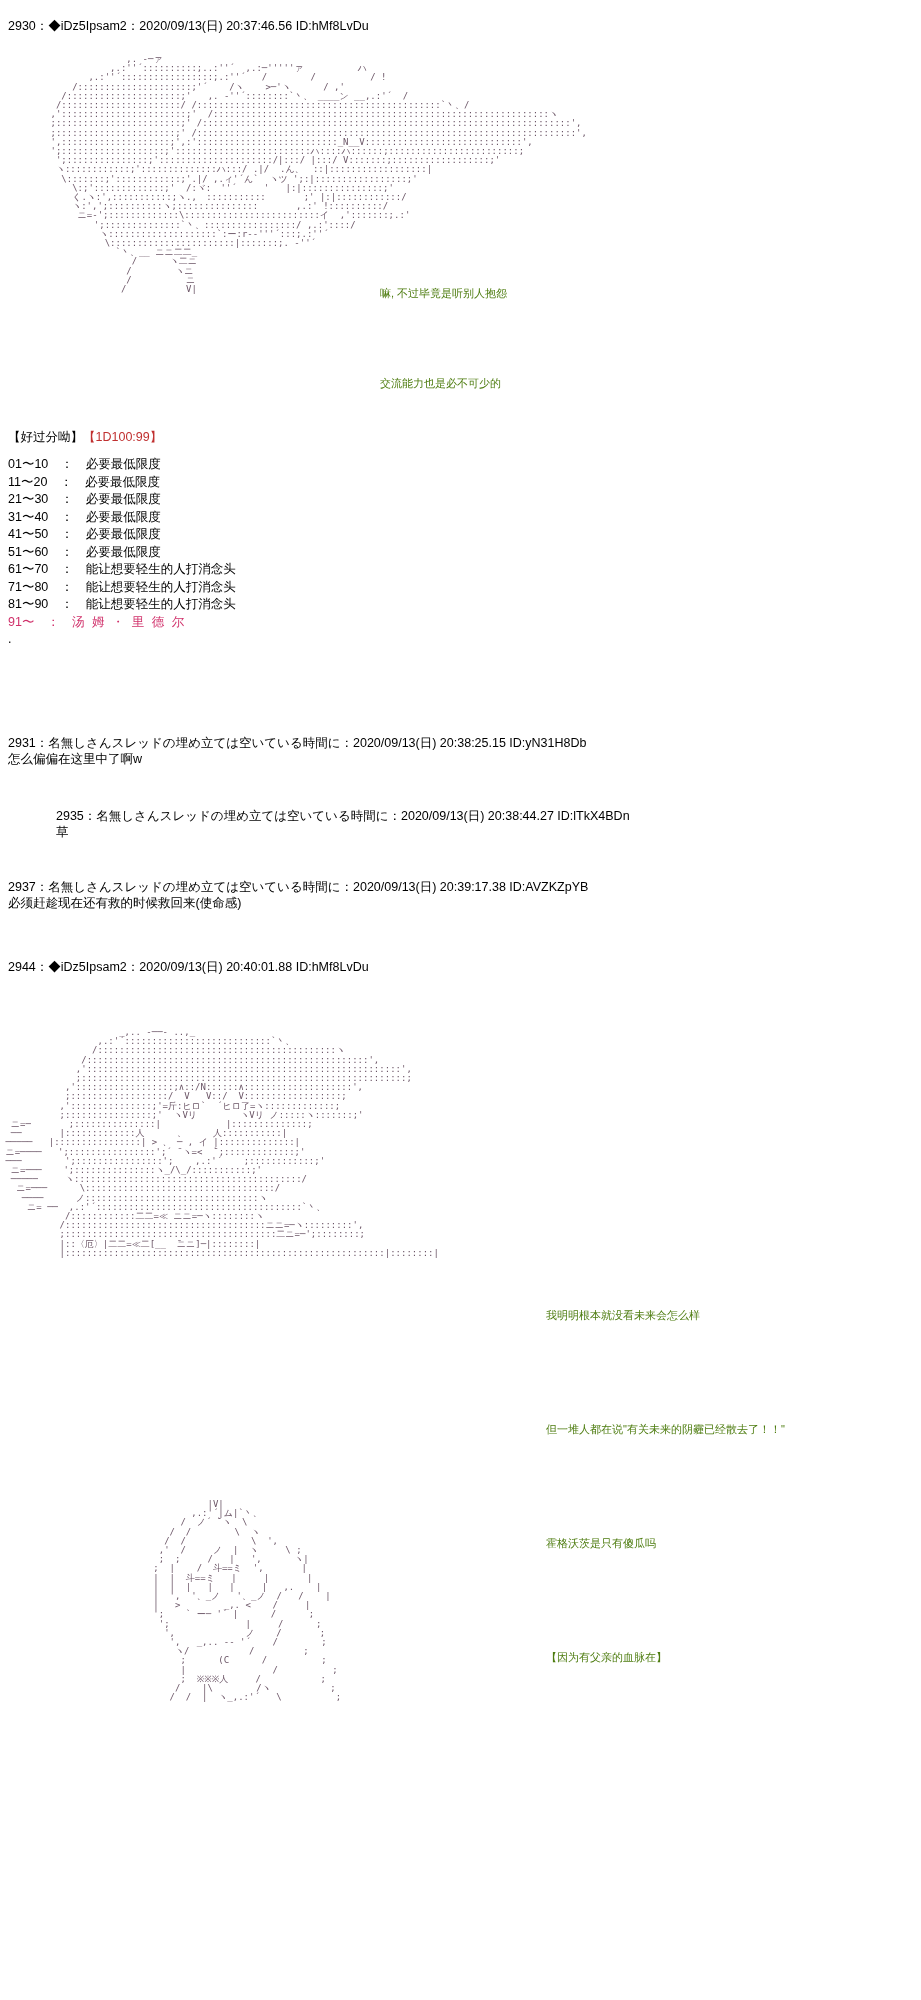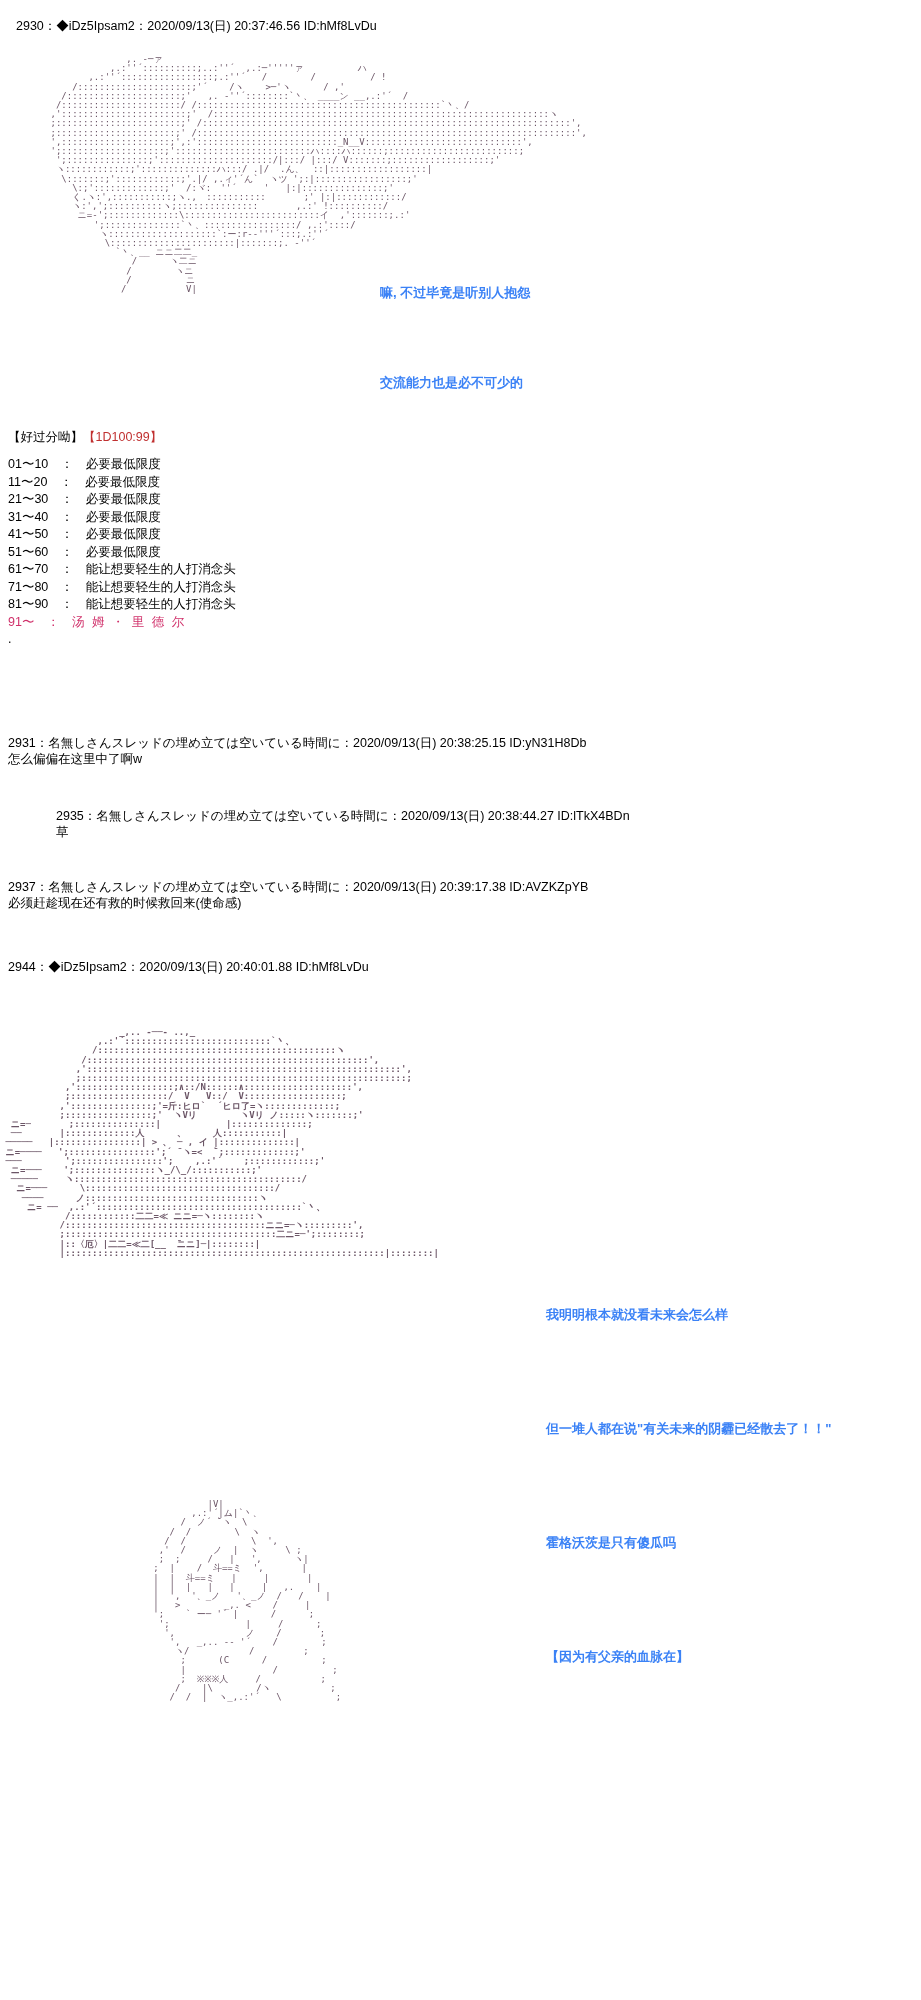--- a/index.html
+++ b/index.html
@@ -45,25 +45,24 @@
     letter-spacing: 0px;
     color: #5a4a5a;
   }
   .aa1 { color: #6b5566; }
   .aa2 { color: #6b5566; }
   .aa3 { color: #6b5566; }
 
   
   .dialogue {
     position: absolute;
-    font-size: 13px;
+    font-size: 11px;
     line-height: 30px;
-    color: #3b82f6;
+    color: #4d7c0f;
     white-space: pre;
-    font-weight: bold;
   }
   .dialogue div { white-space: pre; }
 
   
   .dice-block {
     padding-left: 8px;
     font-family: "Liberation Sans", sans-serif;
   }
   .dice-title {
     font-size: 12.5px;
@@ -85,21 +84,21 @@
     line-height: 16px;
     padding-left: 8px;
     color: #000000;
   }
 </style>
 </head>
 <body>
 
 <div class="page">
 
-  <div style="position:absolute; left:8px; top:18px; width:822px;">
+  <div style="position:absolute; left:0; top:18px; width:822px;">
     <div class="post-header">2930：◆iDz5Ipsam2：2020/09/13(日) 20:37:46.56 ID:hMf8LvDu</div>
   </div>
 
   <div style="position:absolute; left:18px; top:55px;" class="aa aa1">                    ,. -─ァ
                  ,.:''´::::::::::;..:''´  ,.:─'''''ァ          ハ
              ,.:''´:::::::::::::::::;.:''´   /        /          / !
           /:::::::::::::::::::::;'´    /ヽ    &gt;─'ヽ      / ,'
         /:::::::::::::::::::::;'   ,. -''´::::::::`丶、 ____ン __,.:'´  /
        /::::::::::::::::::::::/ /:::::::::::::::::::::::::::::::::::::::::::::`丶、/
       ,':::::::::::::::::::::::;'  /::::::::::::::::::::::::::::::::::::::::::::::::::::::::::::::ヽ
@@ -156,21 +155,21 @@
 
   <div style="position:absolute; left:0; top:879px; width:888px;">
     <div class="post-header">2937：名無しさんスレッドの埋め立ては空いている時間に：2020/09/13(日) 20:39:17.38 ID:AVZKZpYB</div>
     <div class="post-body">必须赶趁现在还有救的时候救回来(使命感)</div>
   </div>
 
   <div style="position:absolute; left:0; top:959px; width:735px;">
     <div class="post-header">2944：◆iDz5Ipsam2：2020/09/13(日) 20:40:01.88 ID:hMf8LvDu</div>
   </div>
 
-  <div style="position:absolute; left:0px; top:1028px;font-weight:bold;" class="aa aa2">                      _,.. -──- ..,_
+  <div style="position:absolute; left:0px; top:1028px;" class="aa aa2">                      _,.. -──- ..,_
                   ,.:'´:::::::::::::::::::::::::::`丶、
                  /::::::::::::::::::::::::::::::::::::::::::::ヽ
                /::::::::::::::::::::::::::::::::::::::::::::::::::::',
               ,'::::::::::::::::::::::::::::::::::::::::::::::::::::::::::',
               ;::::::::::::::::::::::::::::::::::::::::::::::::::::::::::::;
             ,'::::::::::::::::::;∧::/N::::::∧::::::::::::::::::::',
             ;::::::::::::::::::/  V   V::/  V::::::::::::::::::;
            ,':::::::::::::::;'=斤:ヒロ`  ´ヒロ了=ヽ:::::::::::::;
            ;::::::::::::::::;'  ヽVリ        ヽVリ ノ:::::ヽ:::::::;'
   ニ=─       ;:::::::::::::::|            |::::::::::::::;

